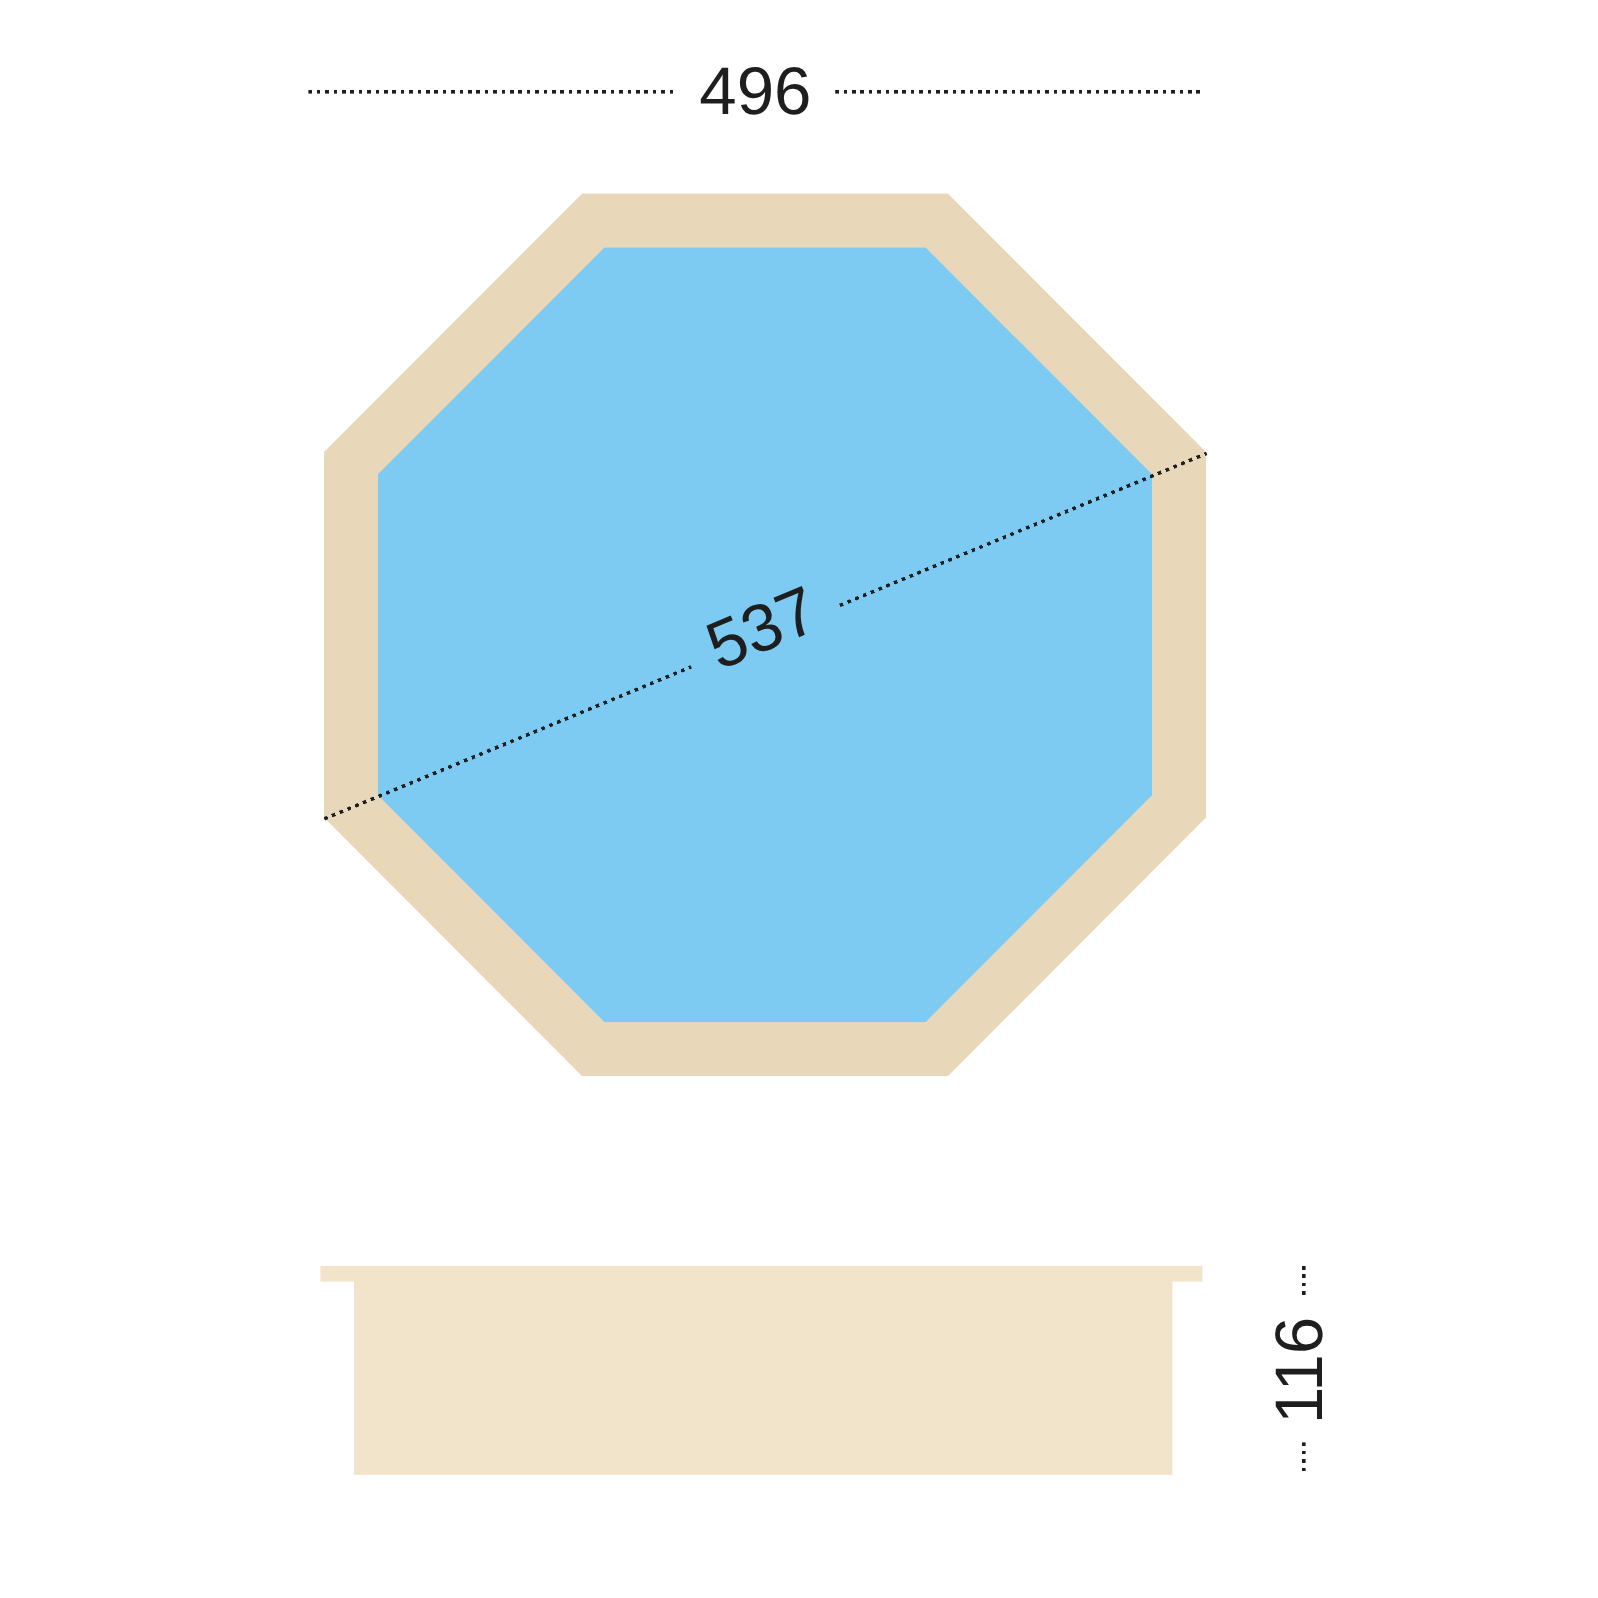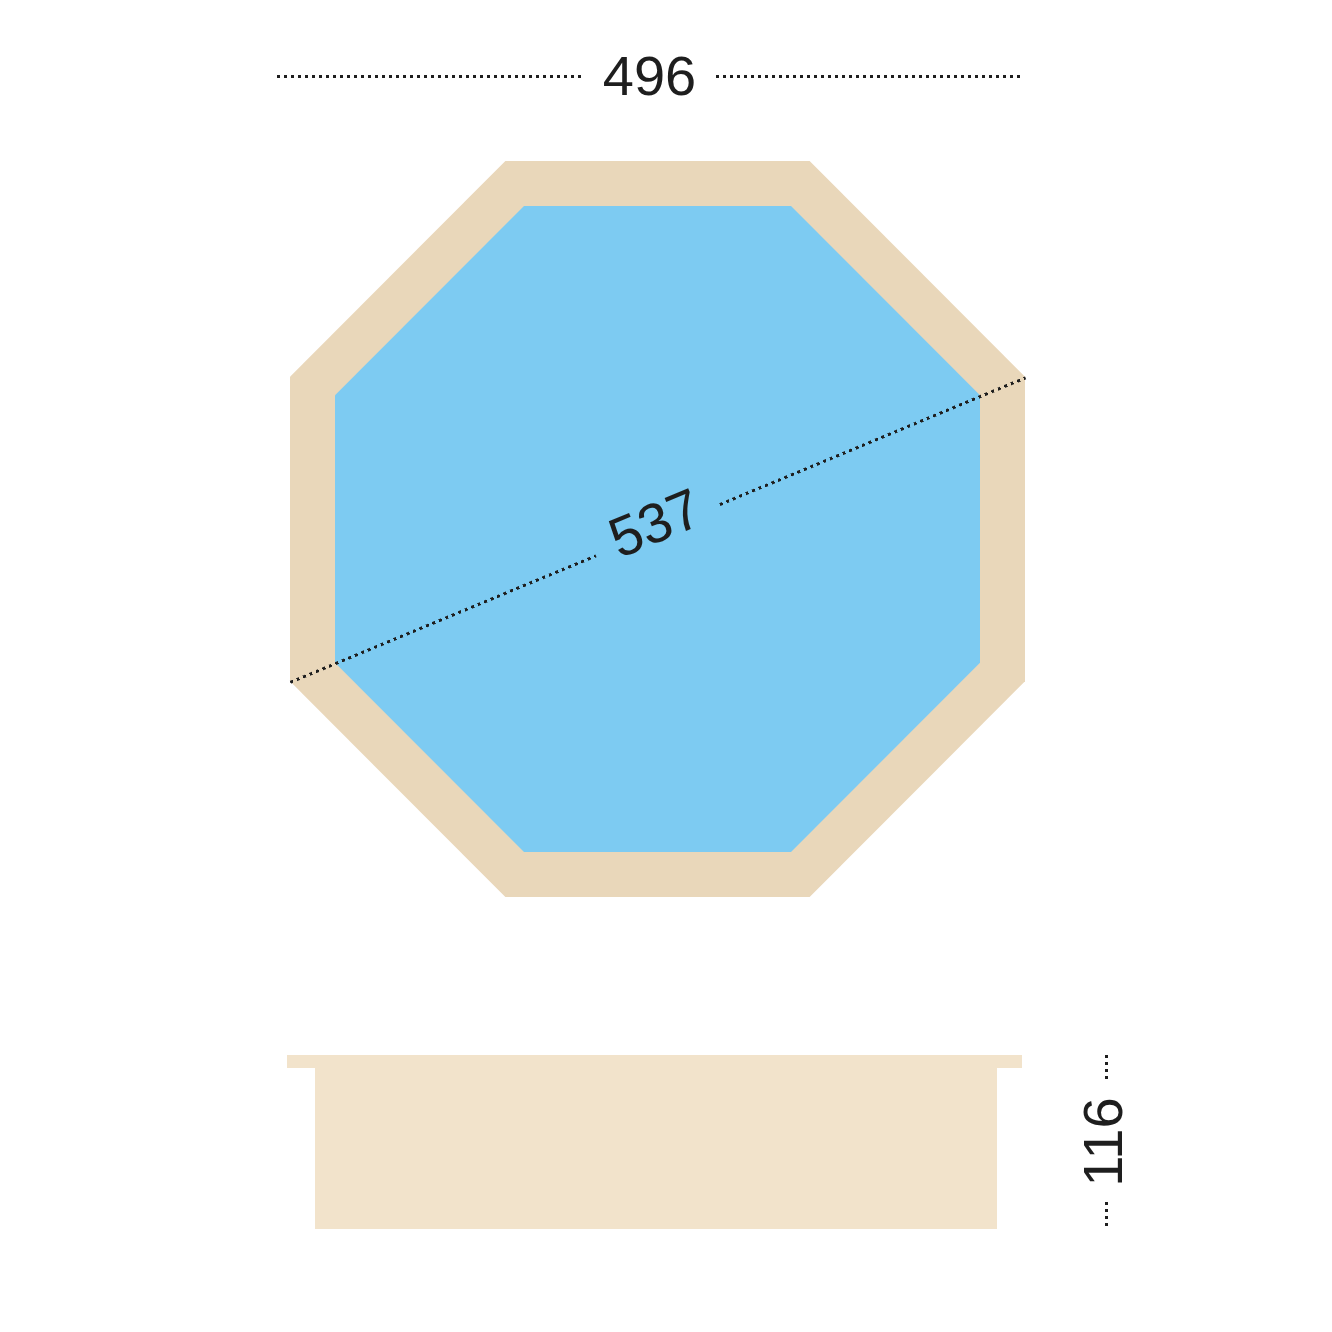--- a/index.html
+++ b/index.html
@@ -12,21 +12,20 @@
   * { margin: 0; padding: 0; box-sizing: border-box; }
   html, body { background: var(--background); }
   body { font-family: "Liberation Sans", sans-serif; }
 
   .canvas {
     position: relative;
     width: 1128px;
     height: 1332px;
     background: var(--background);
     overflow: hidden;
-    margin-left: 20px;
   }
 
   
   .dim-h {
     position: absolute;
     display: flex;
     align-items: center;
     gap: 20px;
     height: 46px;
   }

